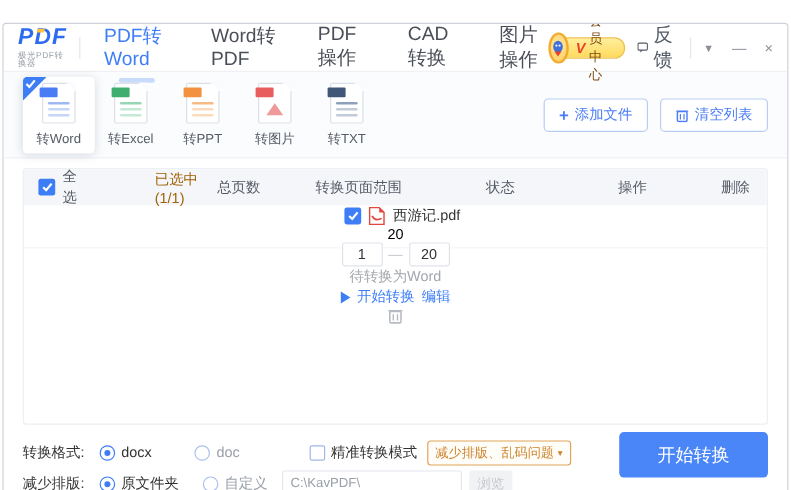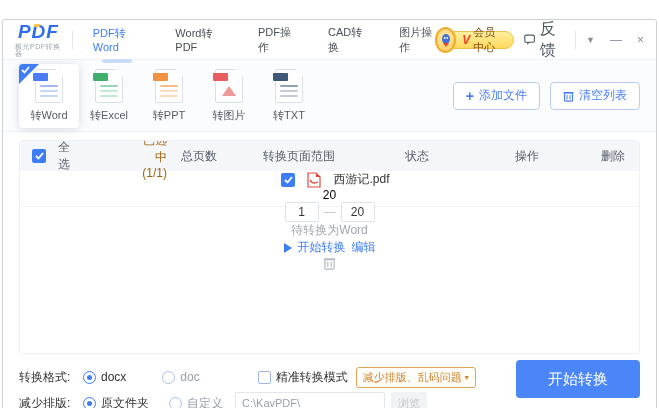--- a/index.html
+++ b/index.html
@@ -8,21 +8,21 @@
             border:1px solid #cfd3d9; border-radius:3px; overflow:hidden; }
 
   
   .titlebar { height:40px; display:flex; align-items:center; padding:0 12px; border-bottom:1px solid #f0f1f4; }
   .brand { display:flex; flex-direction:column; align-items:center; line-height:1; margin-right:10px; }
   .brand .logo { font-size:19px; font-weight:bold; font-style:italic; color:#2f6bf0; letter-spacing:1px; position:relative; }
   .brand .logo i { position:absolute; top:2px; left:16px; width:6px; height:3px; background:#ffc23c; transform:skewX(-20deg); }
   .brand .sub { font-size:7px; color:#9aa0a8; margin-top:2px; letter-spacing:.5px; }
   .vdiv { width:1px; height:18px; background:#e4e7ec; }
   .tabs { display:flex; align-items:center; gap:34px; margin-left:20px; }
-  .tab { font-size:11px; color:#4a4f57; cursor:pointer; position:relative; padding:6px 0; }
+  .tab { font-size:16px; color:#4a4f57; cursor:pointer; position:relative; padding:6px 0; }
   .tab.active { color:#3d7ef7; }
   .tab.active::after { content:""; position:absolute; left:50%; transform:translateX(-50%); bottom:-4px;
                        width:30px; height:4px; border-radius:2px; background:#c9dbfb; }
   .tb-right { margin-left:auto; display:flex; align-items:center; gap:10px; }
   .vipwrap { display:flex; align-items:center; }
   .avatar { width:26px; height:26px; border-radius:50%; background:radial-gradient(circle at 50% 40%, #ffe9a3, #ffcf5e);
             border:2px solid #f3aa2e; position:relative; z-index:2; display:flex; align-items:center; justify-content:center; }
   .vippill { height:18px; margin-left:-13px; padding:0 9px 0 18px; border-radius:9px;
              background:linear-gradient(#ffef9e,#ffd95c); border:1px solid #eec14d;
              display:flex; align-items:center; gap:3px; font-size:11px; }
@@ -55,21 +55,21 @@
                border-left:5px solid transparent; border-right:5px solid transparent; border-bottom:8px solid #3f5f9e; }
   .tools-right { margin-left:auto; display:flex; gap:10px; }
   .btn-outline { height:28px; padding:0 12px; background:#fff; border:1px solid #b9ccf5; border-radius:4px;
                  color:#4a7df5; font-size:12px; display:flex; align-items:center; gap:5px; cursor:pointer; }
   .btn-outline .plus { font-size:14px; font-weight:bold; line-height:1; }
 
   
   .listpanel { margin:8px 16px 0; border:1px solid #eceff4; border-radius:3px; height:214px; overflow:hidden; background:#fff; }
   .lh { height:30px; background:#f4f6f9; display:flex; align-items:center; font-size:12px; color:#565c66; }
   .lrow { height:36px; display:flex; align-items:center; font-size:12px; border-bottom:1px solid #f3f4f7;flex-direction:column; }
-  .c-name { flex:1; display:flex; align-items:center; padding-left:12px; gap:12px; min-width:0;text-align:right; }
+  .c-name { flex:1; display:flex; align-items:center; padding-left:12px; gap:6px; min-width:0; }
   .c-pages { width:64px; text-align:center; }
   .c-range { width:136px; display:flex; align-items:center; justify-content:center; gap:5px; }
   .c-status { width:100px; text-align:center; }
   .c-op { width:120px; display:flex; align-items:center; justify-content:center; gap:6px; }
   .c-del { width:52px; display:flex; align-items:center; justify-content:center; }
   .chk { width:14px; height:14px; background:#3d7ef7; border-radius:2px; display:flex; align-items:center; justify-content:center; flex:none; cursor:pointer; }
   .selsum { margin-left:56px; color:#a16207; }
   .fname { color:#333; }
   .rangein { width:34px; height:20px; border:1px solid #dfe3ea; border-radius:2px; text-align:center;
              font-size:12px; color:#333; font-family:inherit; background:#fff; }

